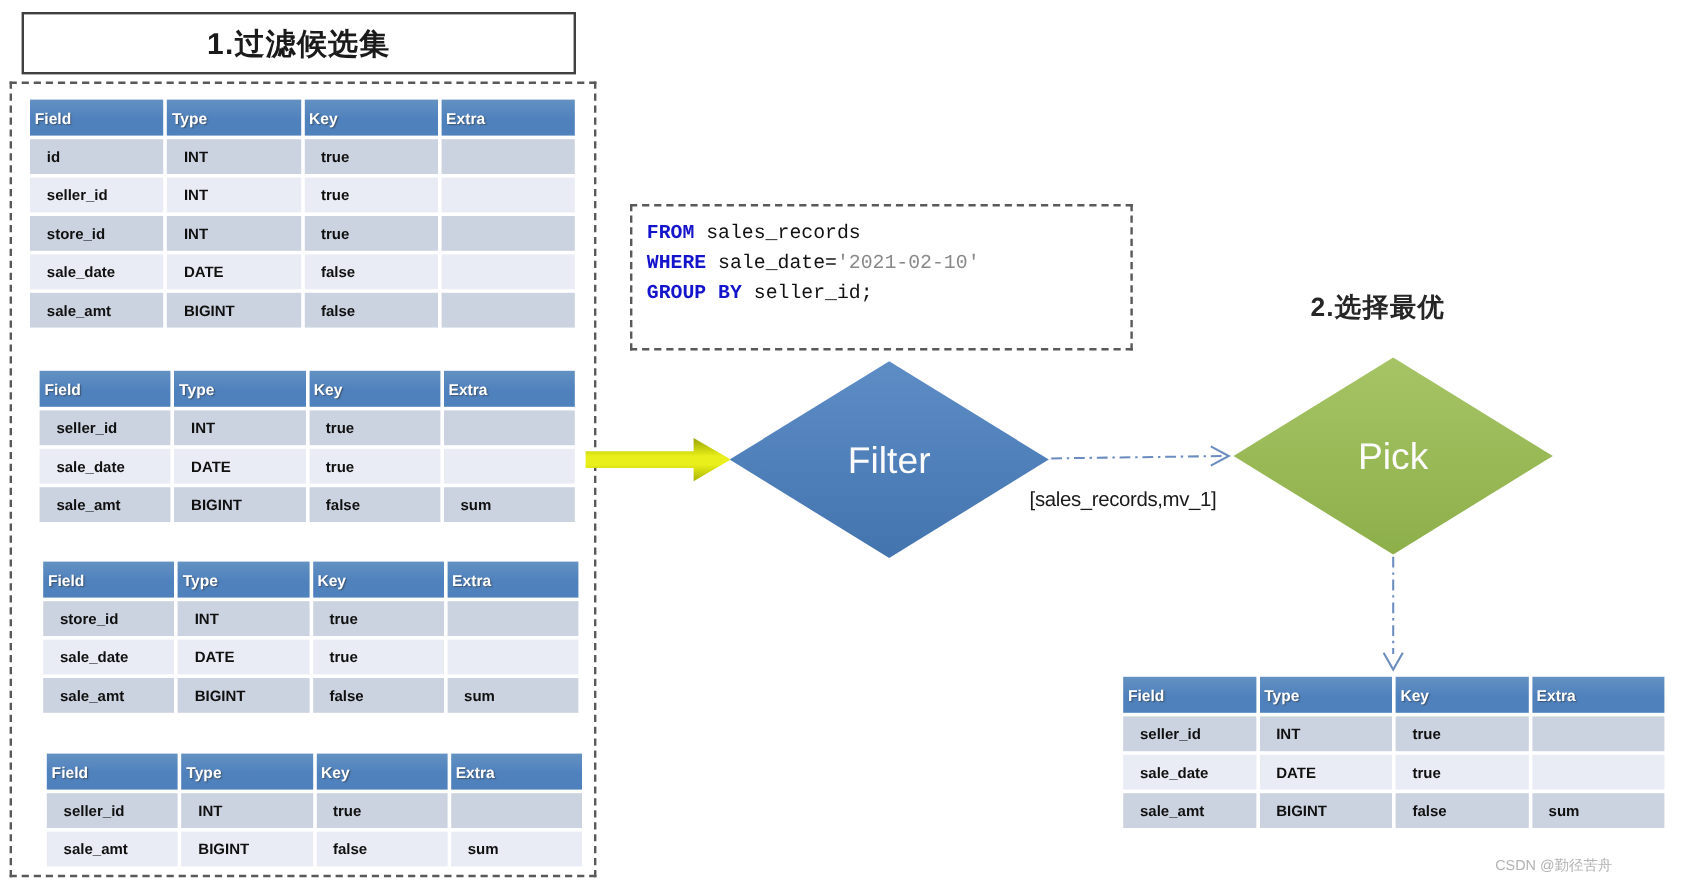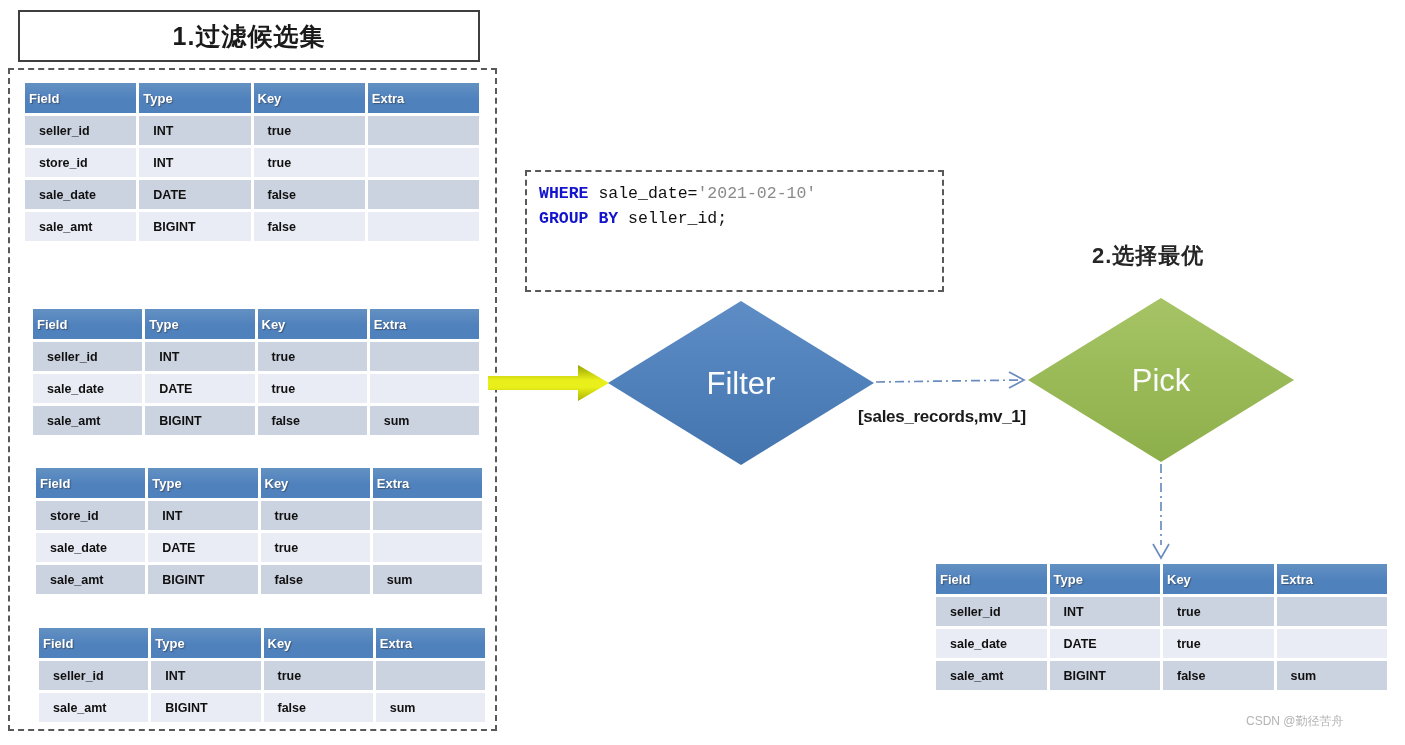--- a/index.html
+++ b/index.html
@@ -62,21 +62,21 @@
   .sql-box .kw{color:var(--sql-kw);font-weight:bold;}
   .sql-box .str{color:var(--sql-str);}
 
   
   .step2-label{
     position:absolute;left:1092px;top:241px;
     font-size:22px;font-weight:bold;color:#262626;letter-spacing:1px;
   }
   .edge-label{
     position:absolute;left:858px;top:407px;
-    font-size:17px;font-weight:bold;color:#1a1a1a;letter-spacing:-0.3px;
+    font-size:17px;font-weight:normal;color:#1a1a1a;letter-spacing:-0.3px;
   }
   .watermark{
     position:absolute;left:1246px;top:713px;
     font-size:12px;color:#b3b3b3;
   }
 
   .overlay{position:absolute;left:0;top:0;pointer-events:none;}
   .diamond-text{
     font-family:"Liberation Sans",sans-serif;fill:#fbfbfb;
   }
@@ -96,20 +96,26 @@
       <thead>
         <tr>
           <th>Field</th>
           <th>Type</th>
           <th>Key</th>
           <th>Extra</th>
         </tr>
       </thead>
       <tbody>
         <tr>
+          <td>id</td>
+          <td>INT</td>
+          <td>true</td>
+          <td></td>
+        </tr>
+        <tr>
           <td>seller_id</td>
           <td>INT</td>
           <td>true</td>
           <td></td>
         </tr>
         <tr>
           <td>store_id</td>
           <td>INT</td>
           <td>true</td>
           <td></td>
@@ -207,20 +213,21 @@
         <tr>
           <td>sale_amt</td>
           <td>BIGINT</td>
           <td>false</td>
           <td>sum</td>
         </tr>
       </tbody>
     </table>
 
   <div class="sql-box">
+      <div><span class="kw">FROM</span><span class="plain"> sales_records</span></div>
       <div><span class="kw">WHERE</span><span class="plain"> sale_date=</span><span class="str">'2021-02-10'</span></div>
       <div><span class="kw">GROUP BY</span><span class="plain"> seller_id;</span></div>
     </div>
 
   <svg class="overlay" width="1405" height="745" viewBox="0 0 1405 745">
     <defs>
       <linearGradient id="gArrow" x1="0" y1="0" x2="0" y2="1">
         <stop offset="0%" stop-color="#97a400"></stop>
         <stop offset="42%" stop-color="#e9ef1a"></stop>
         <stop offset="62%" stop-color="#e9ef1a"></stop>

